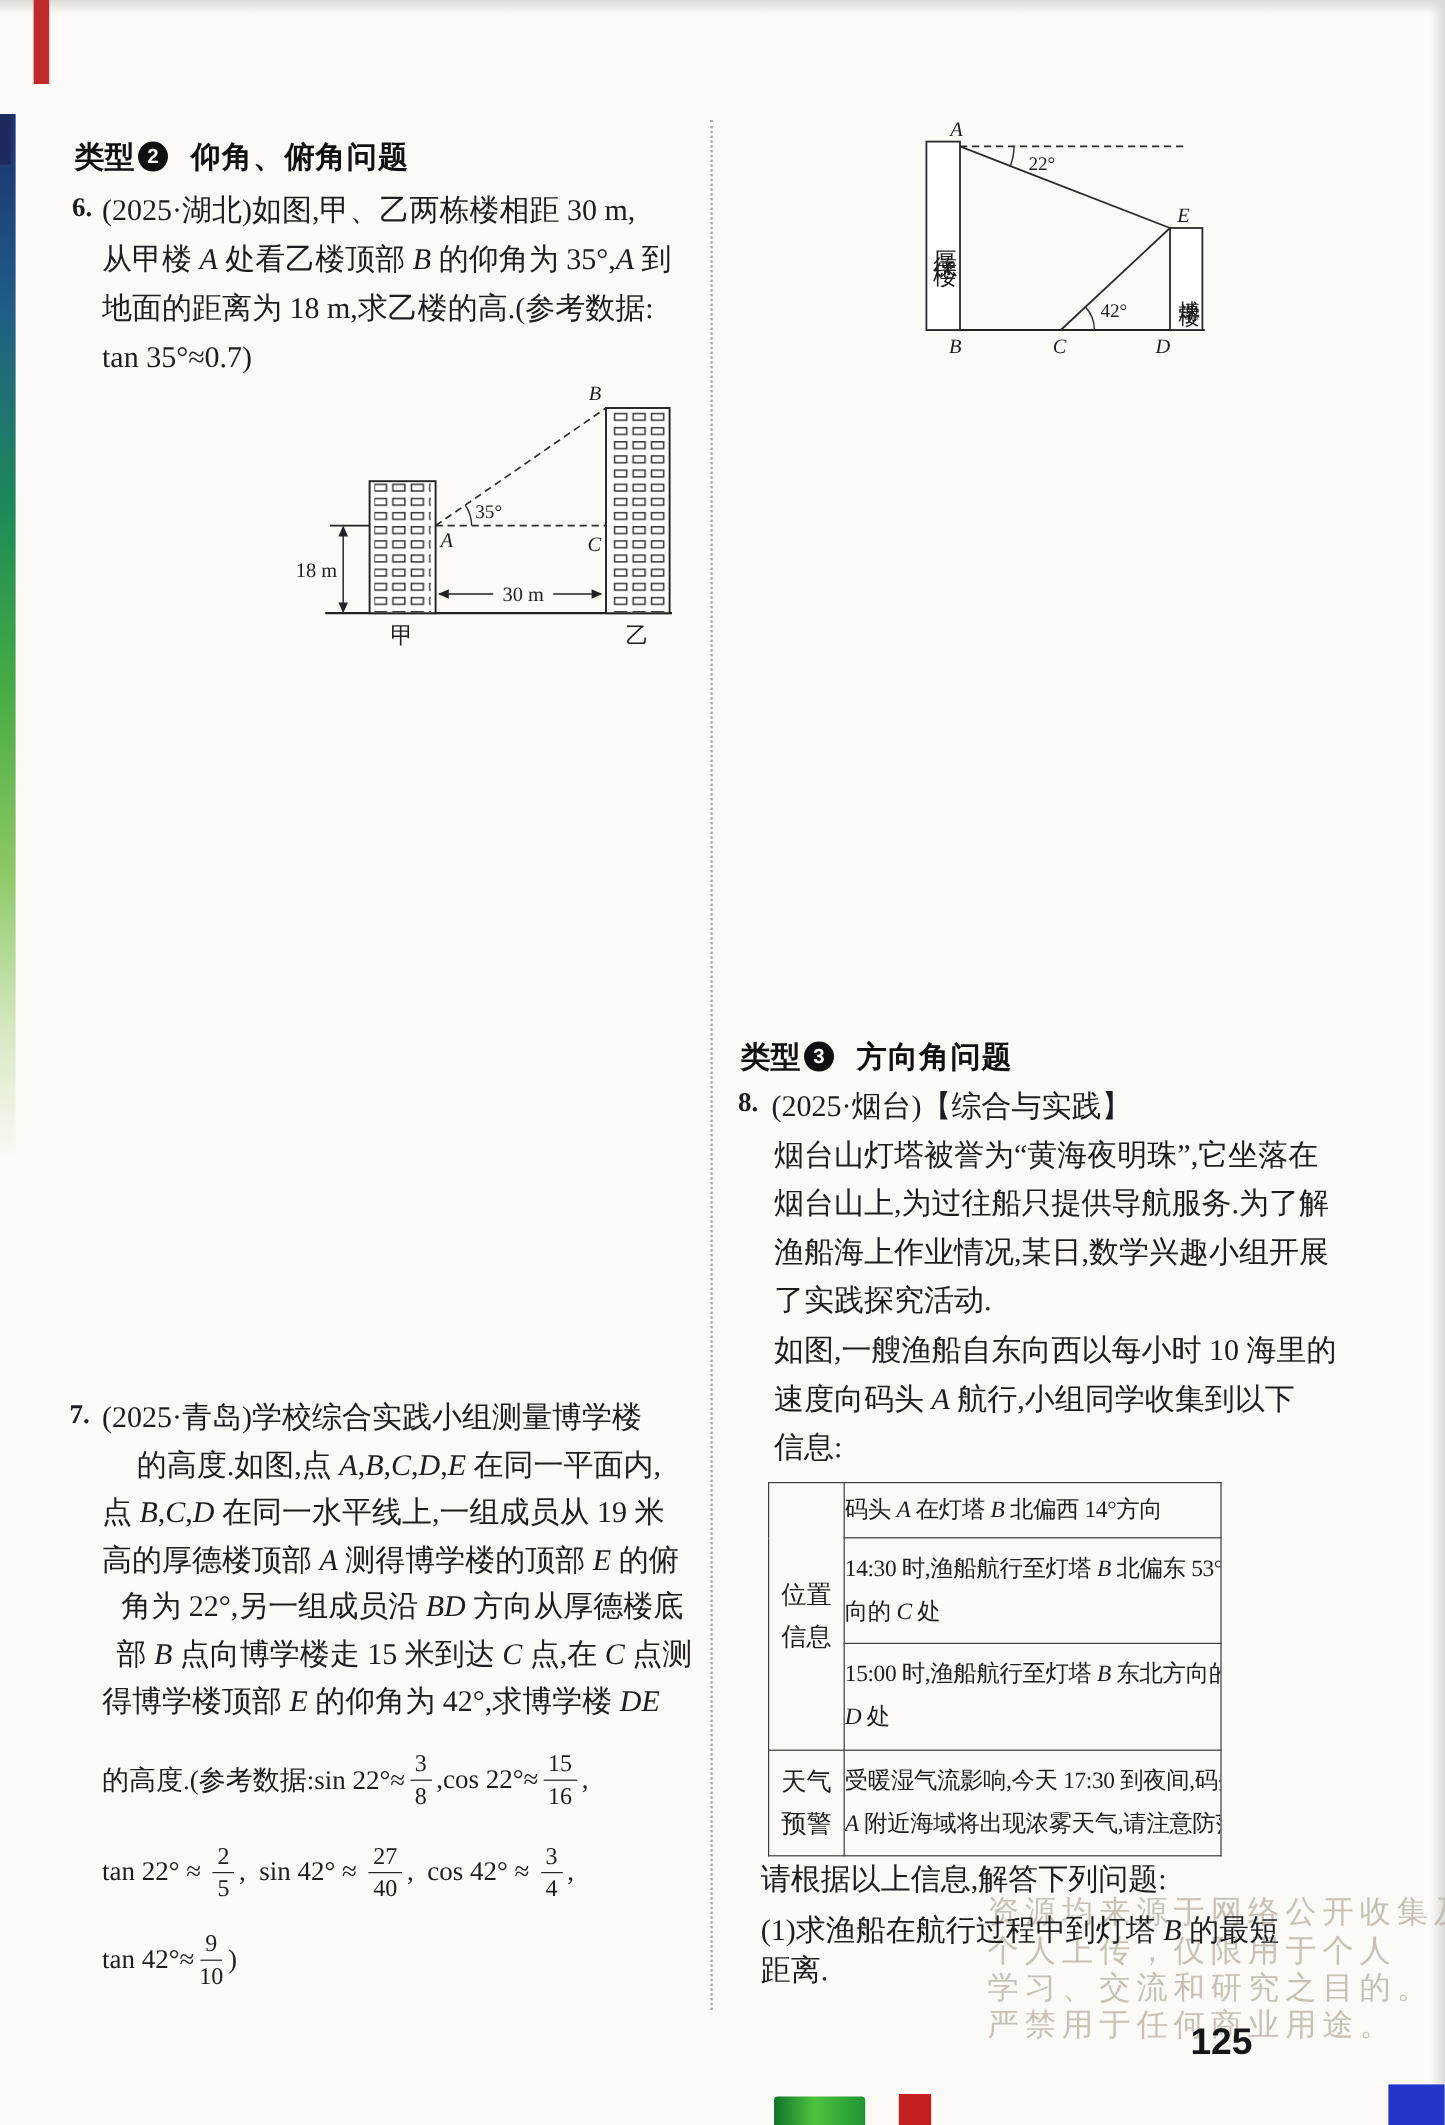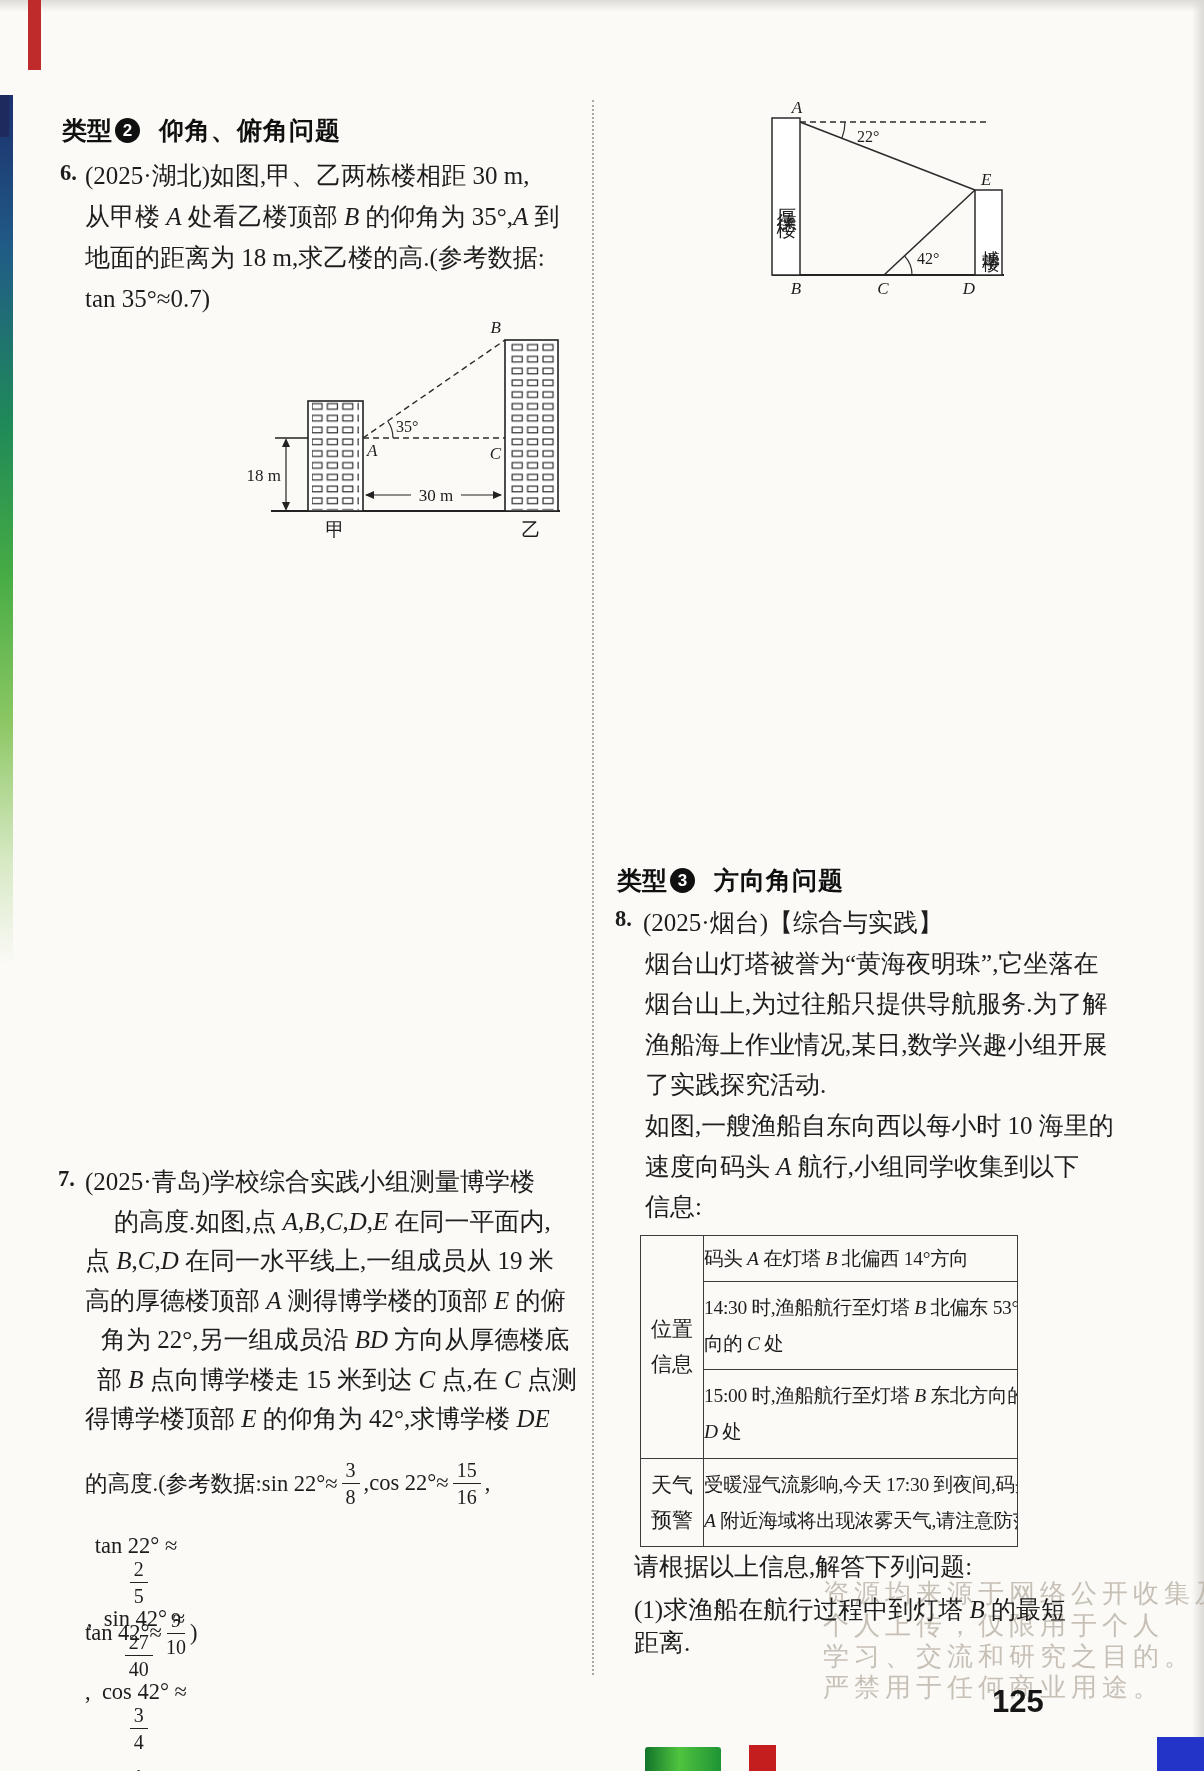--- a/index.html
+++ b/index.html
@@ -112,21 +112,21 @@
 
   <div class="pnum" style="left:58px;top:1166px;">7.</div>
   <div class="bl" style="left:85px;top:1166px;">(2025·青岛)学校综合实践小组测量博学楼</div>
   <div class="bl" style="left:85px;top:1206px;margin-left:29px;">的高度.如图,点 <i>A</i>,<i>B</i>,<i>C</i>,<i>D</i>,<i>E</i> 在同一平面内,</div>
   <div class="bl" style="left:85px;top:1245px;">点 <i>B</i>,<i>C</i>,<i>D</i> 在同一水平线上,一组成员从 19 米</div>
   <div class="bl" style="left:85px;top:1285px;">高的厚德楼顶部 <i>A</i> 测得博学楼的顶部 <i>E</i> 的俯</div>
   <div class="bl" style="left:85px;top:1324px;margin-left:16px;">角为 22°,另一组成员沿 <i>BD</i> 方向从厚德楼底</div>
   <div class="bl" style="left:85px;top:1364px;margin-left:12px;">部 <i>B</i> 点向博学楼走 15 米到达 <i>C</i> 点,在 <i>C</i> 点测</div>
   <div class="bl" style="left:85px;top:1403px;">得博学楼顶部 <i>E</i> 的仰角为 42°,求博学楼 <i>DE</i></div>
   <div class="mathline" style="left:85px;top:1456px;"><span>的高度.(参考数据:sin 22°≈</span><span class="frac"><span class="ft">3</span><span class="fb">8</span></span><span>,cos 22°≈</span><span class="frac"><span class="ft">15</span><span class="fb">16</span></span><span>,</span></div>
-  <div class="mathline" style="left:85px;top:1533px;flex-direction:column;"><span>tan 22° ≈ </span><span class="frac"><span class="ft">2</span><span class="fb">5</span></span><span>,  sin 42° ≈ </span><span class="frac"><span class="ft">27</span><span class="fb">40</span></span><span>,  cos 42° ≈ </span><span class="frac"><span class="ft">3</span><span class="fb">4</span></span><span>,</span></div>
+  <div class="mathline" style="left:85px;top:1533px;"><span>tan 22° ≈ </span><span class="frac"><span class="ft">2</span><span class="fb">5</span></span><span>,  sin 42° ≈ </span><span class="frac"><span class="ft">27</span><span class="fb">40</span></span><span>,  cos 42° ≈ </span><span class="frac"><span class="ft">3</span><span class="fb">4</span></span><span>,</span></div>
   <div class="mathline" style="left:85px;top:1606px;"><span>tan 42°≈</span><span class="frac"><span class="ft">9</span><span class="fb">10</span></span><span>)</span></div>
 
   <svg style="position:absolute;left:758px;top:93px;" width="252" height="212" viewBox="0 0 252 212">
     <line x1="14" y1="182" x2="246" y2="182" stroke="#222" stroke-width="1.8"></line>
     <rect x="14" y="25" width="28" height="157" fill="#fff" stroke="#2b2b2b" stroke-width="1.5"></rect>
     <rect x="217" y="97" width="27" height="85" fill="#fff" stroke="#2b2b2b" stroke-width="1.5"></rect>
     <line x1="42" y1="29" x2="230" y2="29" class="dash"></line>
     <line x1="42" y1="29" x2="217" y2="97" class="solid"></line>
     <line x1="217" y1="97" x2="126" y2="182" class="solid"></line>
     <path d="M87,29 A45,45 0 0 1 83.9,45.3" class="solid" style="stroke-width:1.2"></path>

